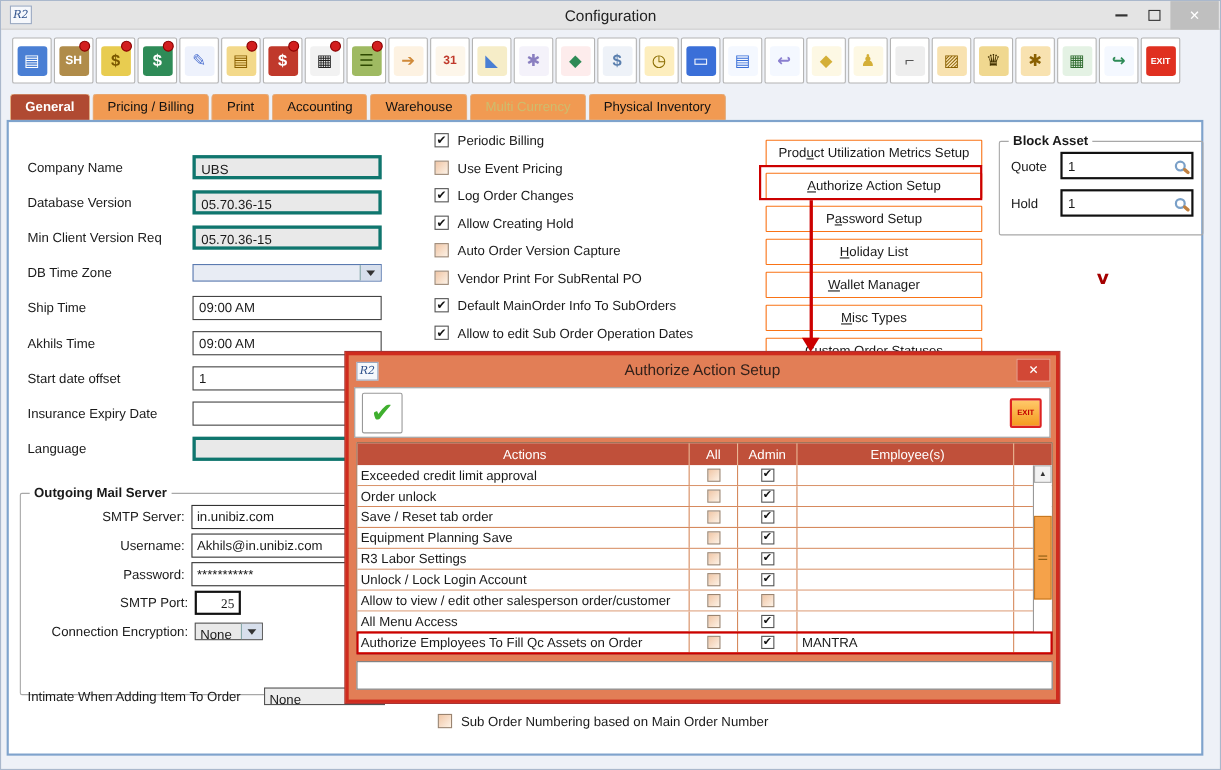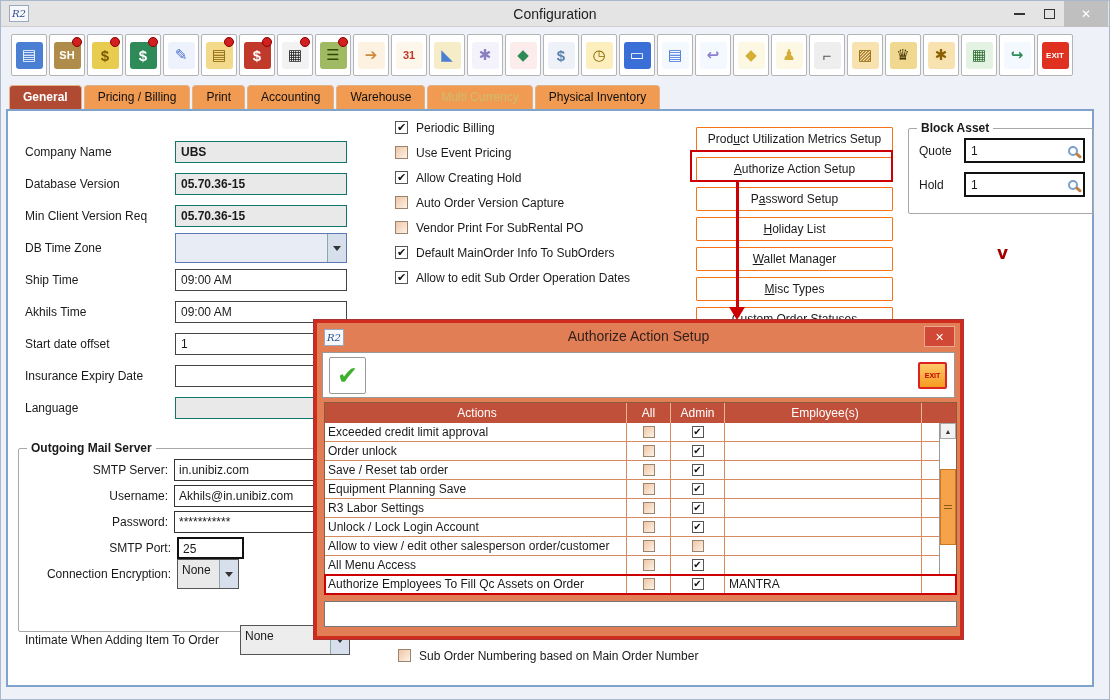--- a/index.html
+++ b/index.html
@@ -30,22 +30,22 @@
   .tab.disabled { color:#cdbd6e; }
 
   
   .panel { position:absolute; left:5px; top:108px; width:1088px; height:578px; background:#fff; border:2px solid #7fa3cc; }
 
   
   .fields { position:absolute; left:17px; top:30px; }
   .frow { display:flex; align-items:center; height:22px; margin-bottom:10px; }
   .flabel { width:150px; }
   .input { width:172px; height:22px; line-height:20px; padding-left:5px; background:#fff; border:1px solid #444; }
-  .input.ro { background:#e9e9e9; border:1px solid #0f766e;font-weight:bold; }
-  .combo { width:172px; height:30px; border:1px solid #5a7ab0; background:#e8ecf4; display:flex; }
+  .input.ro { background:#e9e9e9; border:3px solid #0f766e; }
+  .combo { width:172px; height:16px; border:1px solid #5a7ab0; background:#e8ecf4; display:flex; }
   .combo .cfill { flex:1; }
   .arrowbtn { width:19px; height:100%; background:#d7dfec; border-left:1px solid #8aa; display:flex; align-items:center; justify-content:center; }
   .arrowbtn:after { content:""; border:4px solid transparent; border-top:5px solid #333; margin-top:4px; }
   .lens { width:10px; height:10px; border:2px solid #7aa0c8; border-radius:50%; position:relative; flex:none; }
   .lens:after { content:""; position:absolute; width:7px; height:3px; background:#c08040; right:-6px; bottom:-3px; transform:rotate(40deg); border-radius:2px; }
   .input.search { display:flex; align-items:center; justify-content:flex-end; padding-right:6px; }
 
   
   .cbs { position:absolute; left:387px; top:8px; }
   .cbrow { display:flex; align-items:center; height:17px; margin-bottom:8px; }
@@ -283,20 +283,24 @@
         <div class="cbrow">
           <span class="cb checked"></span>
           <span>Periodic Billing</span>
         </div>
         <div class="cbrow">
           <span class="cb"></span>
           <span>Use Event Pricing</span>
         </div>
         <div class="cbrow">
           <span class="cb checked"></span>
+          <span>Log Order Changes</span>
+        </div>
+        <div class="cbrow">
+          <span class="cb checked"></span>
           <span>Allow Creating Hold</span>
         </div>
         <div class="cbrow">
           <span class="cb"></span>
           <span>Auto Order Version Capture</span>
         </div>
         <div class="cbrow">
           <span class="cb"></span>
           <span>Vendor Print For SubRental PO</span>
         </div>
@@ -349,21 +353,21 @@
           <div class="mrow">
             <span class="mlabel">Username:</span>
             <div class="minput" style="width: 160px;">Akhils@in.unibiz.com</div>
           </div>
           <div class="mrow">
             <span class="mlabel">Password:</span>
             <div class="minput" style="width: 160px;">***********</div>
           </div>
           <div class="mrow">
             <span class="mlabel">SMTP Port:</span>
-            <div class="minput" style="width: 67px; text-align: left; border: 2px solid rgb(17, 17, 17);">25</div>
+            <div class="minput" style="width: 42px; text-align: right; border: 2px solid rgb(17, 17, 17); font-family: Liberation Serif, serif;">25</div>
           </div>
           <div class="mrow">
             <span class="mlabel">Connection Encryption:</span>
             <div class="combo" style="width: 62px; background: rgb(233, 233, 233); border: 1px solid rgb(85, 85, 85);">
               <span class="cfill" style="line-height: 20px; padding-left: 4px;">None</span>
               <span class="arrowbtn"></span>
             </div>
           </div>
         </div>
     </div>

